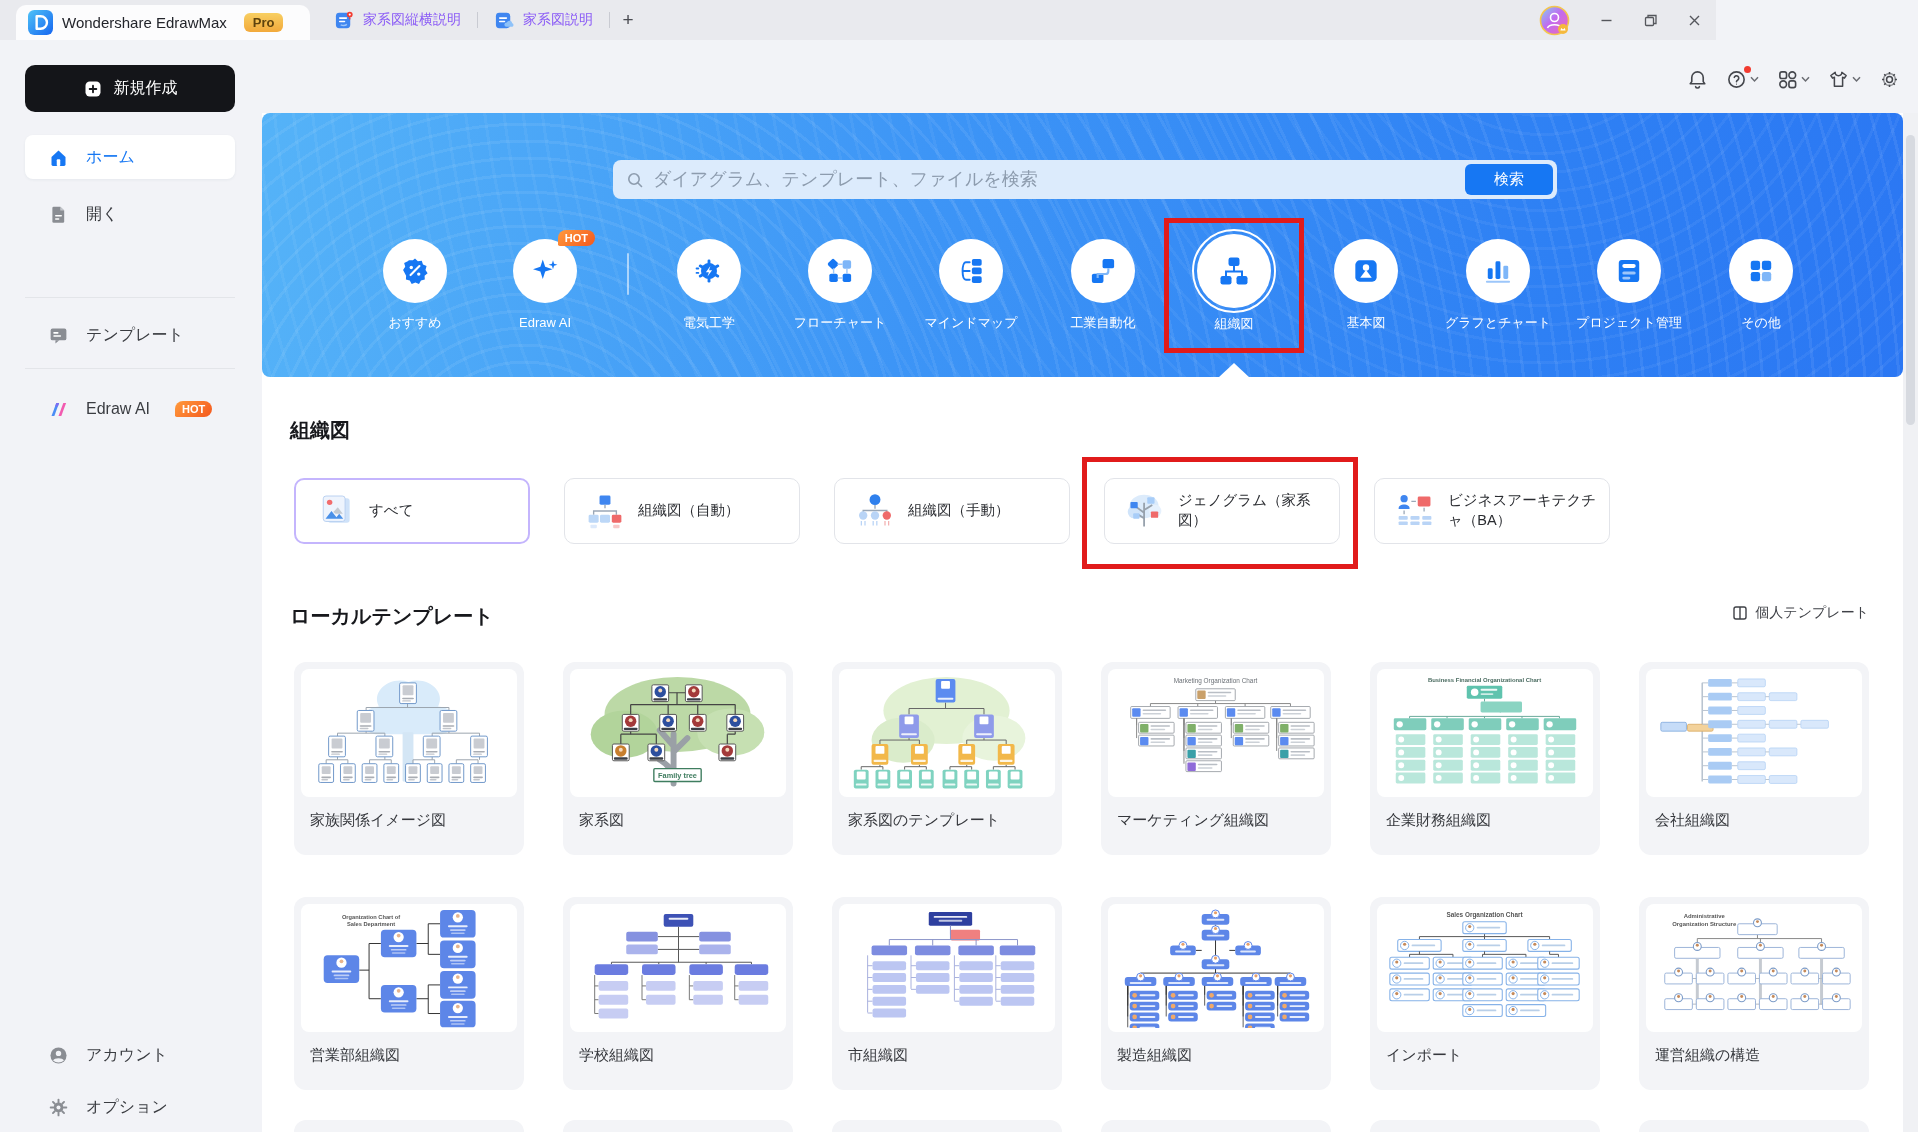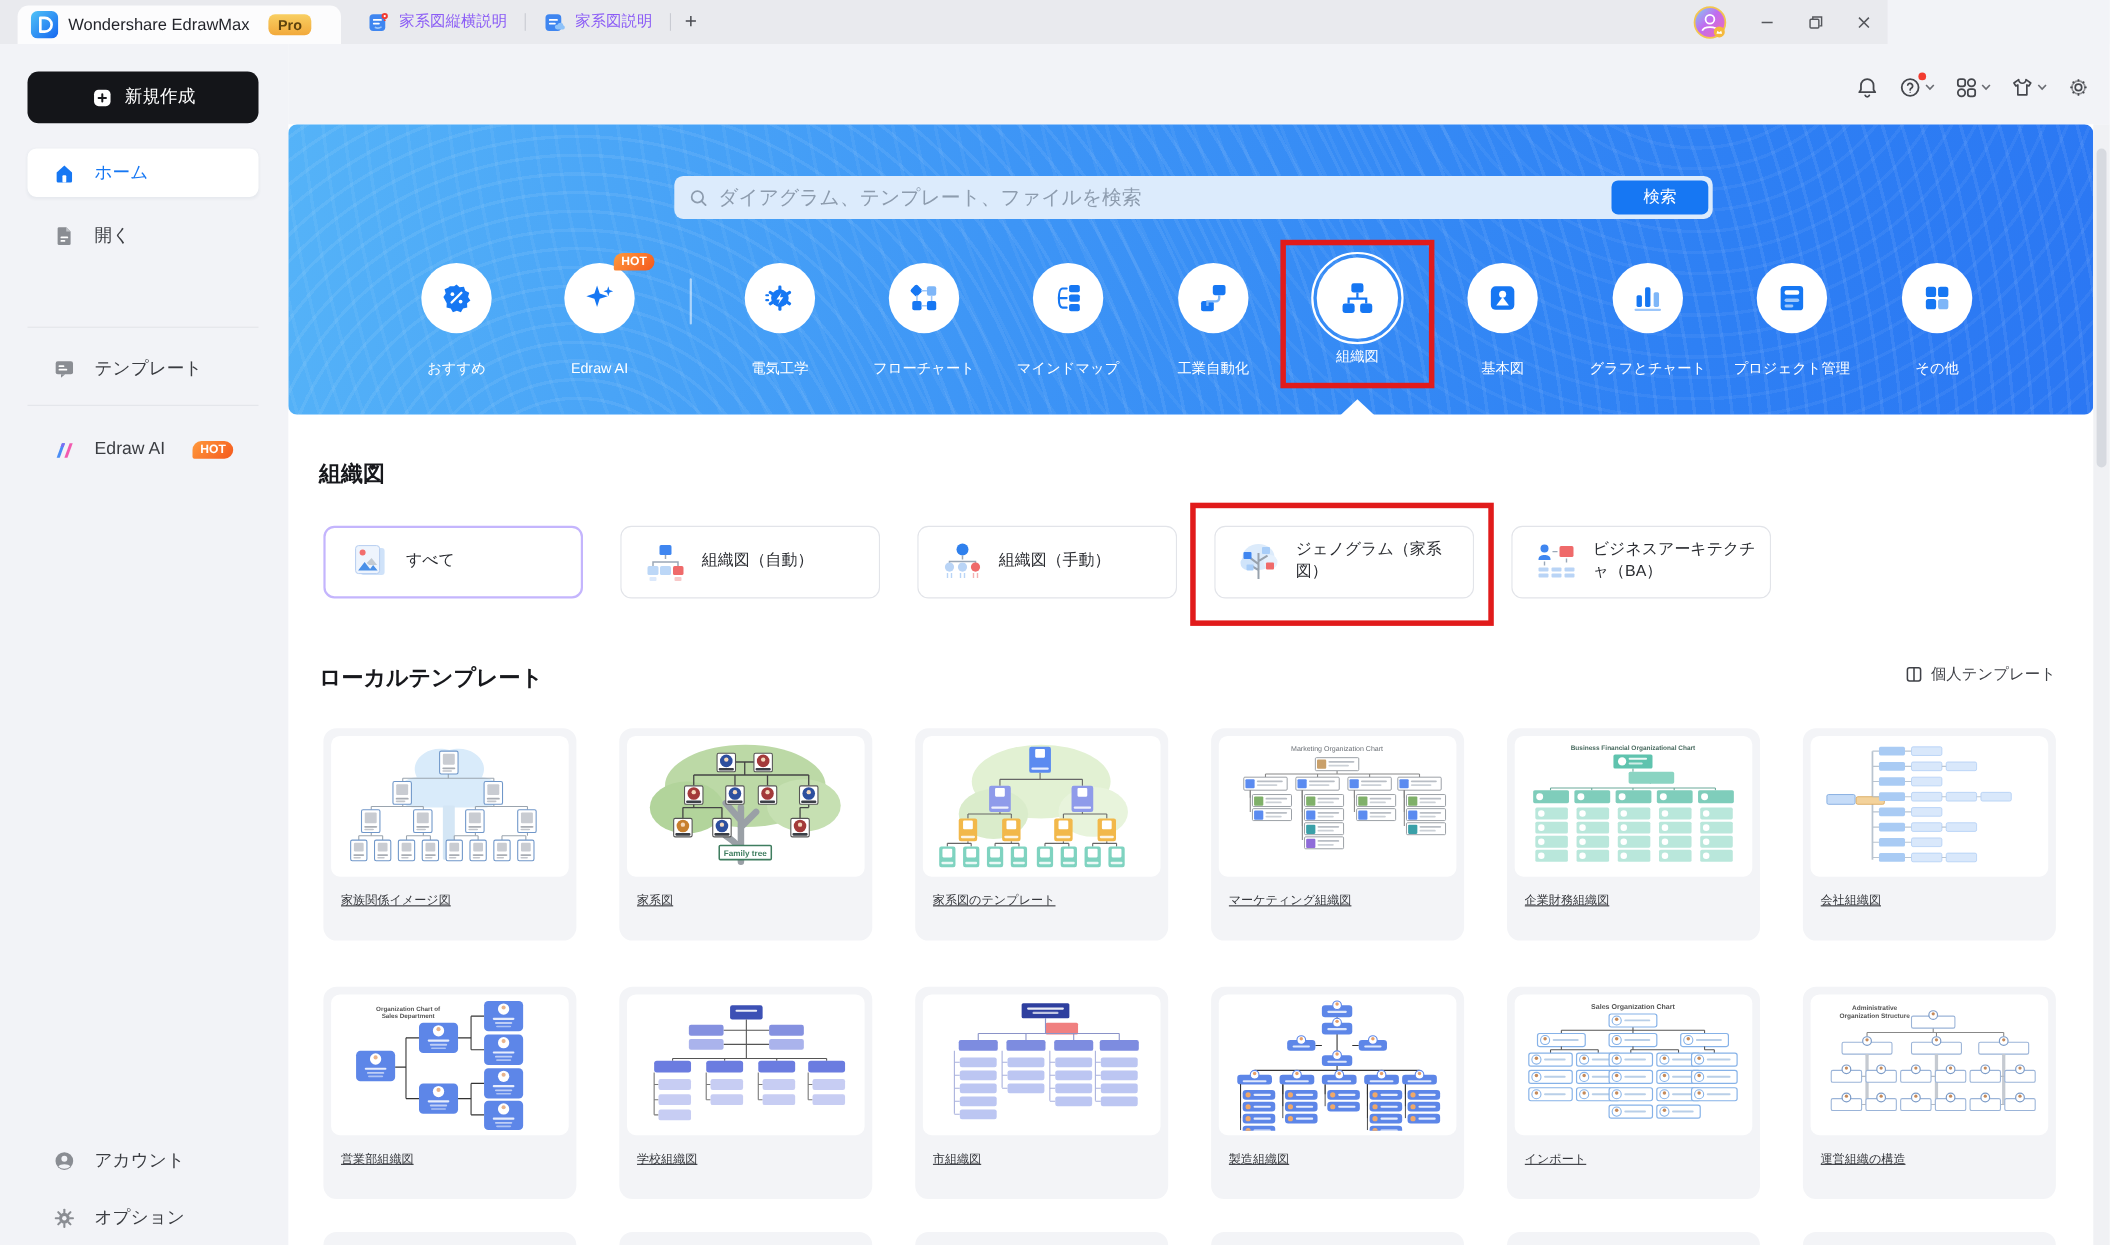--- a/index.html
+++ b/index.html
@@ -55,21 +55,21 @@
       linear-gradient(100deg,#55b3f8 0%,#3d95f6 40%,#2e80f4 78%,#2b77f3 100%);
   }
   .search-wrap { position:absolute; left:351px; top:47px; width:944px; height:39px; background:#dcebfc; border-radius:8px; display:flex; align-items:center; padding-left:13px; }
   .search-wrap .icon { width:18px; height:18px; }
   #search-input { flex:1; border:none; outline:none; background:transparent; font-size:18px; color:#c2410c; padding:0 100px 0 9px; font-family:inherit; }
   #search-input::placeholder { color:#8d9cae; }
   .search-btn { position:absolute; right:4px; top:4px; width:88px; height:31px; background:#1677f3; border:none; border-radius:6px; color:#fff; font-size:15px; font-family:inherit; }
   .cat { position:absolute; top:126px; width:120px; display:flex; flex-direction:column; align-items:center; }
   .cat-circle { width:64px; height:64px; border-radius:50%; background:#fff; display:flex; align-items:center; justify-content:center; }
   .cat-circle .icon { width:32px; height:32px; }
-  .cat-label { margin-top:24px; font-size:13px; color:#ffffff; text-align:center; line-height:1.3; width:110px; }
+  .cat-label { margin-top:12px; font-size:13px; color:#ffffff; text-align:center; line-height:1.3; width:110px; }
   .cat.selected { top:121px; }
   .cat.selected .cat-circle { width:74px; height:74px; outline:2px solid #fff; outline-offset:3px; }
   .cat.selected .cat-circle .icon { width:36px; height:36px; }
   .cat.selected .cat-label { margin-top:8px; }
   .cat .hot-badge { position:absolute; top:-9px; right:10px; }
   .cat-sep { position:absolute; top:140px; width:2px; height:42px; background:rgba(255,255,255,.55); border-radius:1px; }
   #banner-notch { position:absolute; bottom:-1px; width:0; height:0; border-left:16px solid transparent; border-right:16px solid transparent; border-bottom:15px solid #ffffff; }
 
   .annotation { position:absolute; border:5px solid #e11b1b; z-index:15; pointer-events:none; }
 
@@ -81,21 +81,21 @@
   .subcard .icon { width:40px; height:40px; }
   .subcard-label { font-size:14.5px; color:#2a2c31; line-height:1.35; max-width:150px; }
 
   
   #personal-link { position:absolute; right:49px; top:564px; display:flex; align-items:center; gap:7px; font-size:14px; color:#3f4147; }
   #personal-link .icon { width:16px; height:16px; }
   .card-row { position:absolute; left:32px; display:flex; gap:39px; }
   .tmpl-card { width:230px; height:193px; background:#f3f4f7; border-radius:12px; }
   .tmpl-thumb { margin:7px 7px 0 7px; height:128px; background:#fff; border-radius:8px; overflow:hidden; display:flex; align-items:center; justify-content:center; }
   .tmpl-thumb svg { width:94%; height:94%; }
-  .tmpl-caption { margin:14px 16px 0 16px; font-size:11px; color:#35373c; white-space:nowrap; overflow:hidden;text-decoration:underline; }
+  .tmpl-caption { margin:14px 16px 0 16px; font-size:15px; color:#35373c; white-space:nowrap; overflow:hidden; }
   .stub-card { width:230px; height:12px; background:#f3f4f7; border-radius:12px 12px 0 0; }
 
   
   #scrollbar { position:absolute; right:0; top:73px; width:15px; bottom:0; background:#f0f1f4; }
   #scrollbar .thumb { position:absolute; left:3px; top:22px; width:9px; height:290px; border-radius:5px; background:#d7dae0; }
 </style>
 </head>
 <body>
 
 <div id="titlebar">

